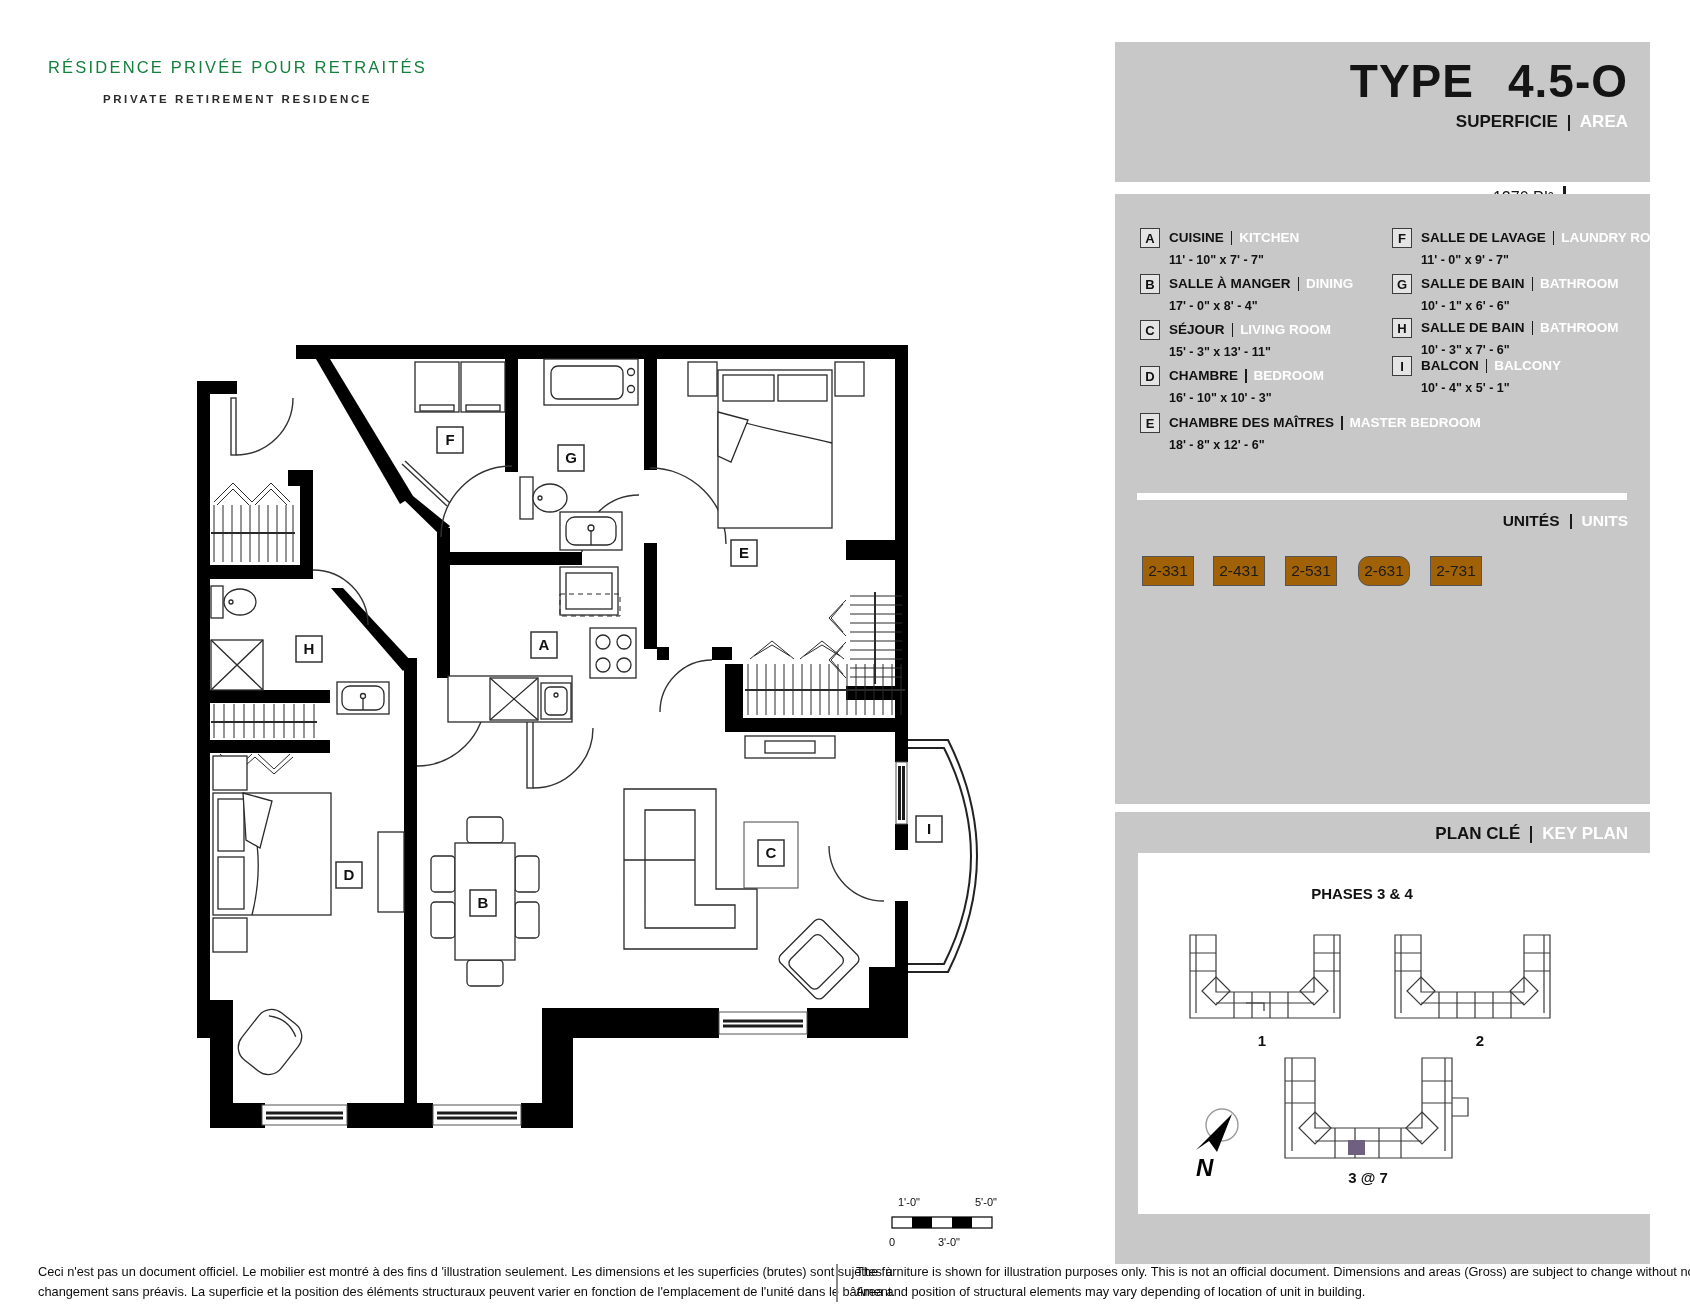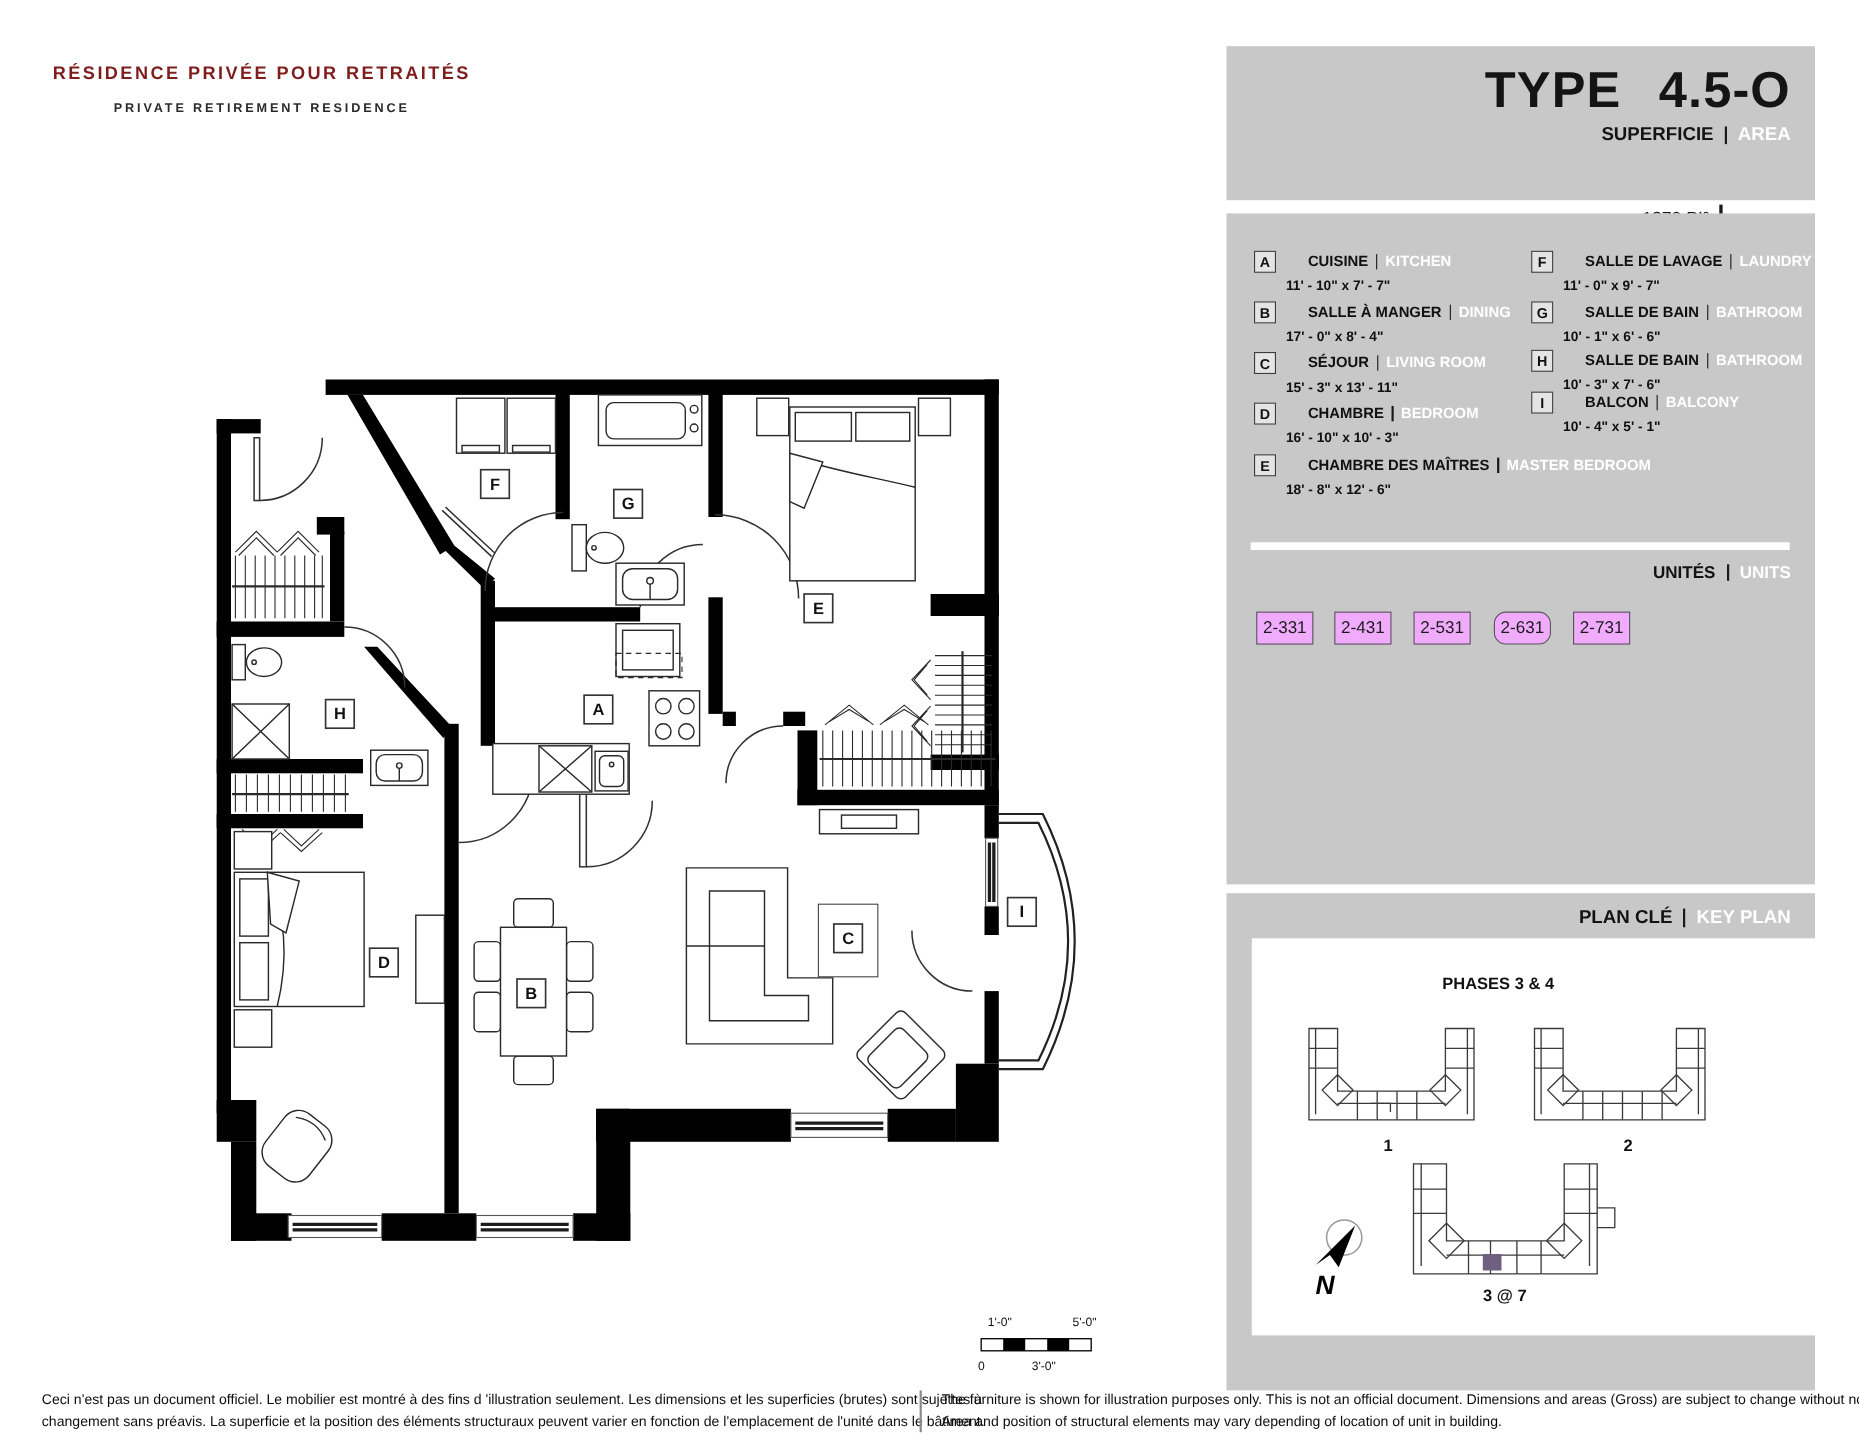--- a/index.html
+++ b/index.html
@@ -1,43 +1,43 @@
 <!DOCTYPE html>
 <html><head>
 <meta charset="utf-8">
 <style>
   html,body{margin:0;padding:0;background:#fff;}
   #page{position:relative;width:1690px;height:1306px;background:#fff;overflow:hidden;
         font-family:"Liberation Sans",sans-serif;color:#111;}
   .abs{position:absolute;}
   
   .logo-main{font-weight:bold;line-height:0.92;font-size:52px;letter-spacing:0px;}
-  .logo-sub-fr{font-weight:bold;font-size:16.5px;letter-spacing:2.2px;color:#7f1d1d;}
+  .logo-sub-fr{font-weight:normal;font-size:16.5px;letter-spacing:2.2px;color:#15803d;}
   .logo-sub-en{font-weight:bold;font-size:11.5px;letter-spacing:2.6px;color:#2b2b2b;}
   
   .panel{position:absolute;left:1115px;width:535px;background:#c8c8c8;}
   .rt{position:absolute;right:22px;white-space:nowrap;}
   .sep{display:inline-block;vertical-align:middle;background:#1a1a1a;width:2px;margin:0 10px;}
   .wht{color:#ffffff;}
   .type-row{font-weight:bold;font-size:46px;color:#141414;letter-spacing:1px;}
   .type-row .gap{display:inline-block;width:34px;}
   .hdr2{font-size:17px;font-weight:bold;color:#141414;}
   .hdr3{font-size:16px;color:#141414;margin-top:48px;}
   
   .lrow{position:absolute;}
   .lbox{position:absolute;left:0;top:0;width:18px;height:18px;background:#e4e4e4;
         border:1.6px solid #3c3c3c;font-weight:bold;font-size:13px;color:#111;
         display:flex;align-items:center;justify-content:center;}
-  .lname{position:absolute;left:29px;top:2px;font-weight:bold;font-size:13.5px;color:#101010;white-space:nowrap;margin-left:20px;}
+  .lname{position:absolute;left:29px;top:2px;font-weight:bold;font-size:13.5px;color:#101010;white-space:nowrap;}
   .lname .sep{height:14px;width:1.6px;margin:0 7px;}
   .ldims{position:absolute;left:29px;top:25px;font-weight:bold;font-size:12.5px;color:#101010;white-space:nowrap;}
   .divider{position:absolute;background:#ffffff;}
   .units-title{font-weight:bold;font-size:15.5px;color:#121212;}
   .ubox{position:absolute;top:0;width:50px;height:28px;border:1.6px solid #555;
-        background:#f0abfc;display:flex;align-items:center;justify-content:center;
+        background:#a16207;display:flex;align-items:center;justify-content:center;
         font-size:15.5px;color:#1b1b1b;}
   .kp-title{font-weight:bold;font-size:17px;color:#121212;}
   .kp-inset{position:absolute;left:23px;top:41px;width:566px;height:361px;background:#fff;}
   
   .foot{font-size:12.8px;color:#0d0d0d;line-height:20px;white-space:nowrap;}
   .scale-lbl{position:absolute;font-size:11px;color:#0d0d0d;white-space:nowrap;}
   svg text{font-family:"Liberation Sans",sans-serif;}
   .roomletter{font-weight:bold;font-size:15px;fill:#111;}
   .kpl{font-weight:bold;font-size:15px;fill:#111;}
 </style>

